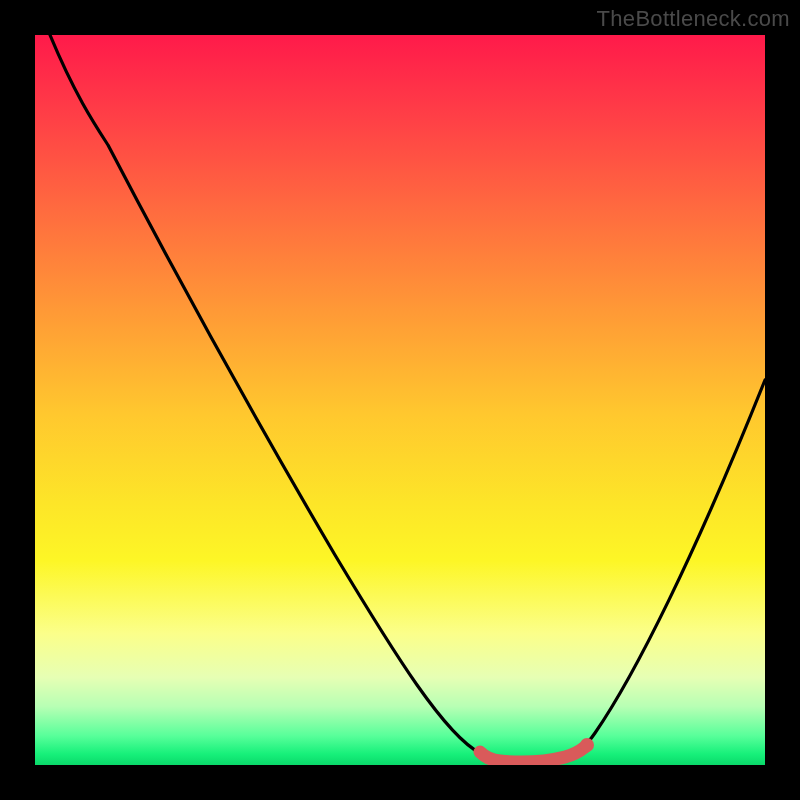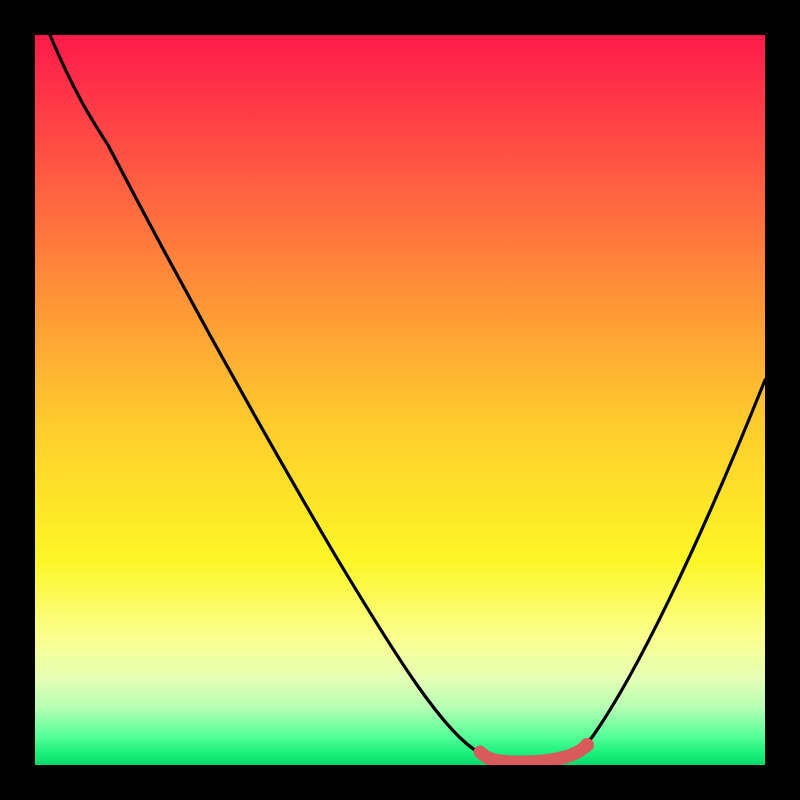--- a/index.html
+++ b/index.html
@@ -69,13 +69,14 @@
                C 460 726, 495 726, 525 723
                C 540 720, 552 710, 560 698
                C 600 640, 660 520, 730 345" fill="none" stroke="#000" stroke-width="3.2" stroke-linecap="round"></path>
       <path d="M 445 717
                C 450 722, 455 725, 465 726
                C 485 728, 510 727, 530 722
                C 538 720, 545 716, 550 712" fill="none" stroke="#d95a5a" stroke-width="13" stroke-linecap="round"></path>
       <circle cx="552" cy="710" r="7" fill="#d95a5a"></circle>
     </svg>
   </div>
+  <div class="watermark">TheBottleneck.com</div>
 </div>
 
 </body></html>

